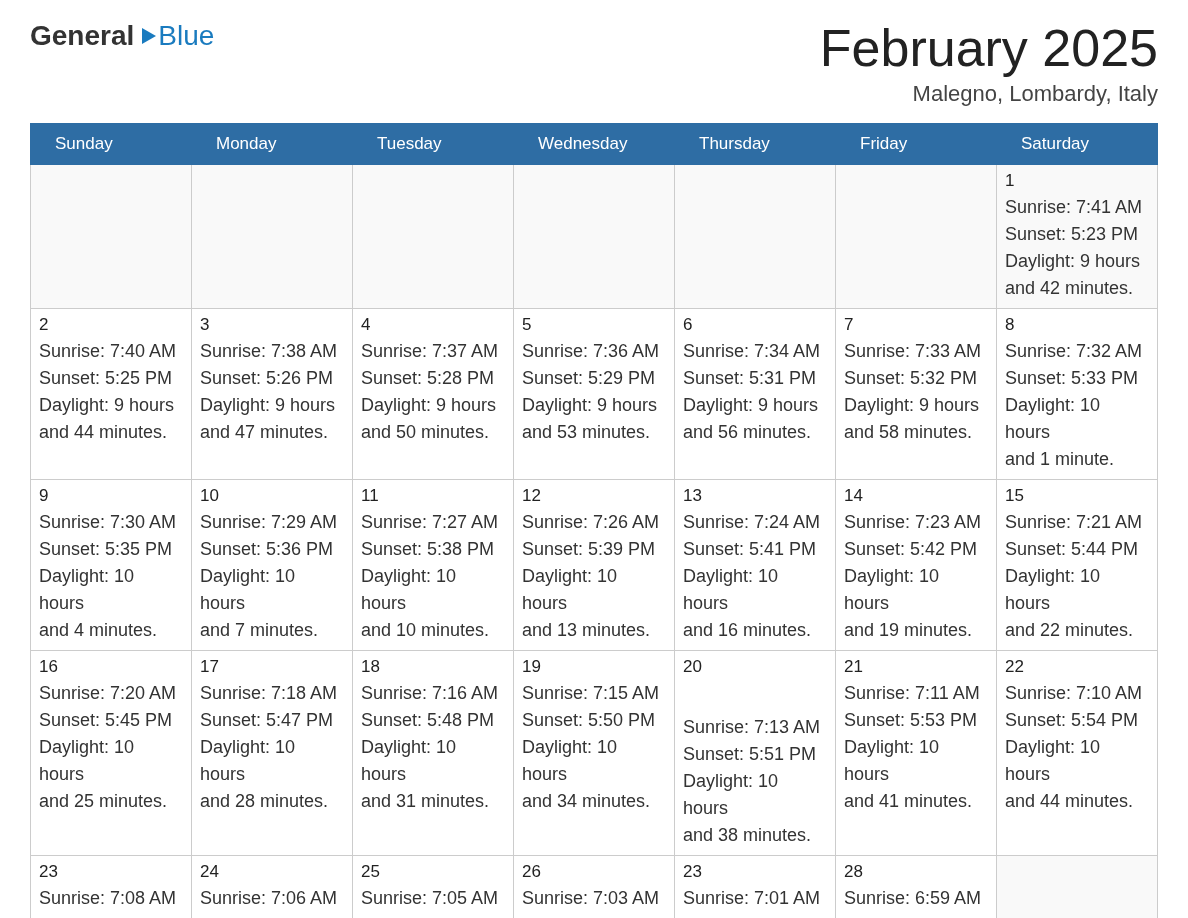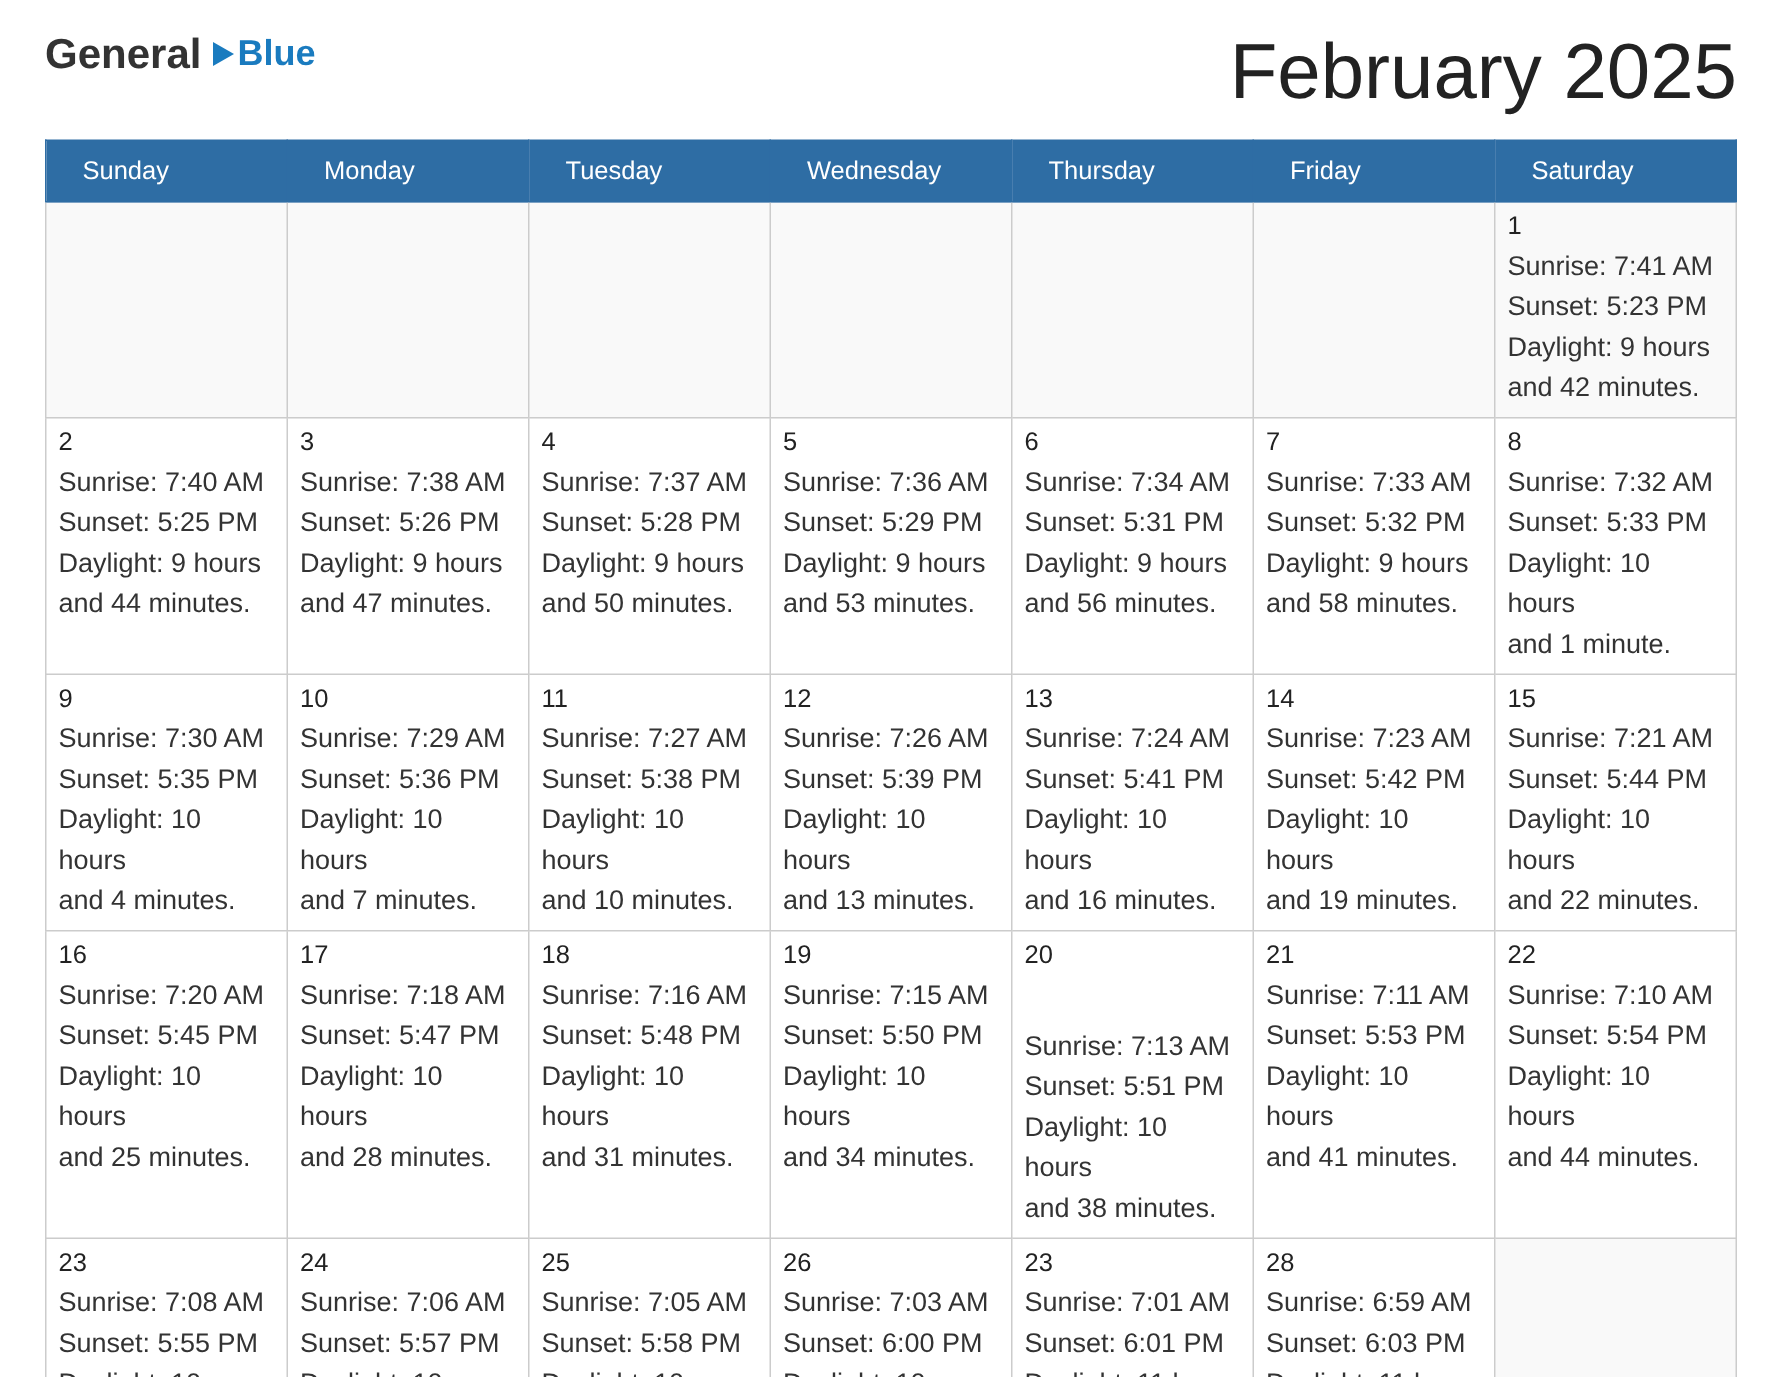--- a/index.html
+++ b/index.html
@@ -87,25 +87,26 @@
   <div class="logo">
     <div class="logo-line1">
       <span style="font-size:28px;font-weight:bold;color:#333;">General</span>
       <span style="display:inline-block;margin-left:4px;margin-top:4px;">
         <svg width="20" height="20" viewBox="0 0 20 20">
           <polygon points="4,2 18,10 4,18" fill="#1a7bbf"></polygon>
         </svg>
       </span>
     </div>
     <div>
-      <span style="font-size:24px;font-weight:bold;color:#1a7bbf;">Blue</span>
+      <span style="font-size:28px;font-weight:normal;color:#1a7bbf;">Blue</span>
     </div>
   </div>
   <div class="title-block">
     <div class="month-title">February 2025</div>
+    <div class="location">Malegno, Lombardy, Italy</div>
   </div>
 </div>
 
 <table>
   <thead>
     <tr>
       <th>Sunday</th>
       <th>Monday</th>
       <th>Tuesday</th>
       <th>Wednesday</th>

